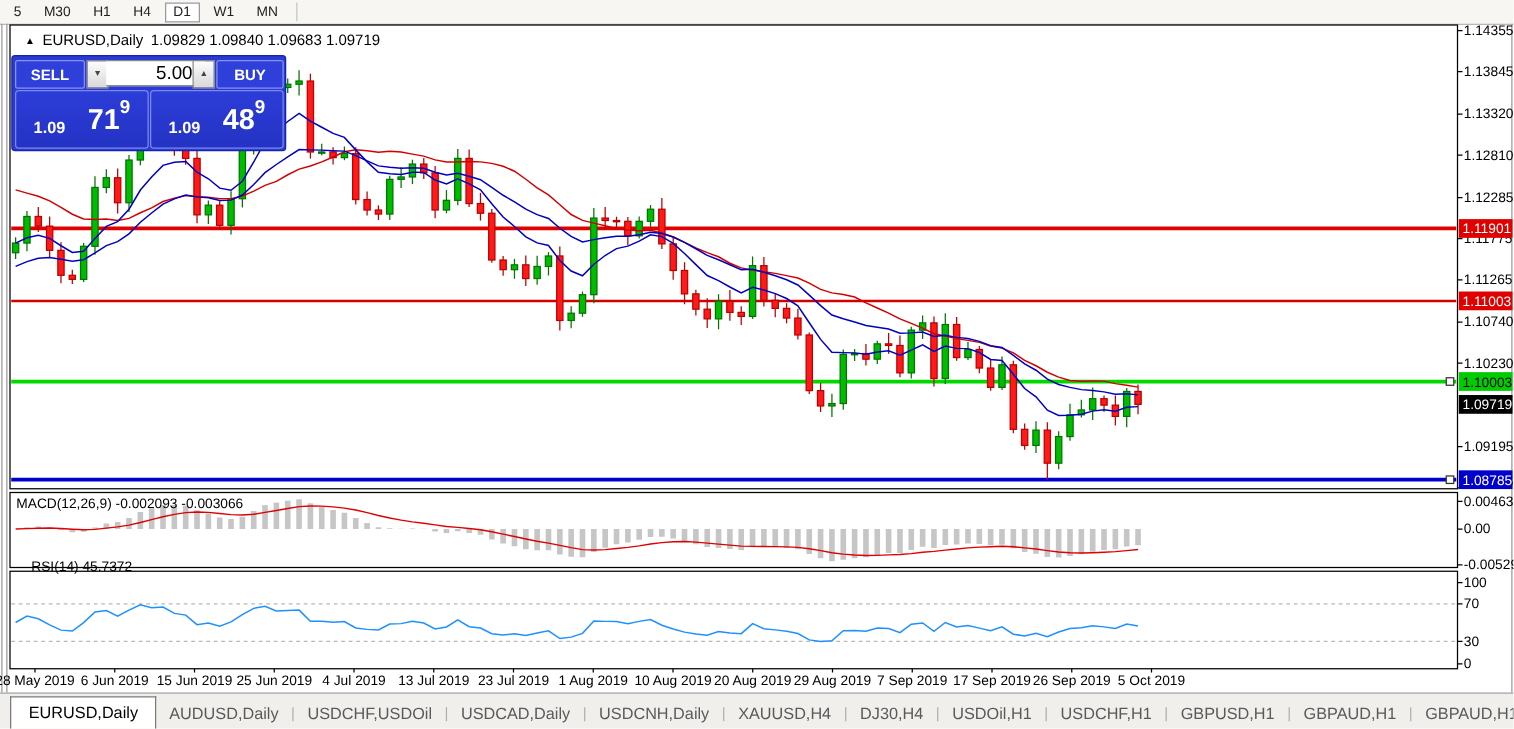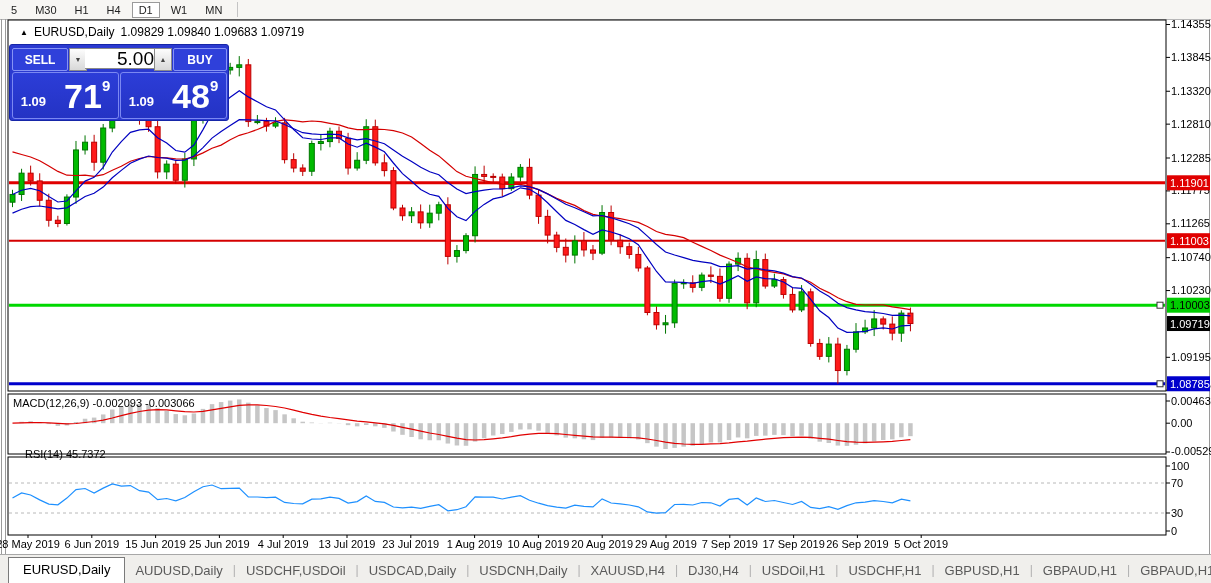--- a/index.html
+++ b/index.html
@@ -15,26 +15,26 @@
   #chart-header{position:absolute;left:20px;top:25px;font-size:12px;color:#000;display:flex;gap:6px;align-items:center;}
   #collapse-tri{font-size:8px;color:#000;}
   
   #trade-panel{position:absolute;left:9px;top:44px;width:218px;height:75px;background:#2b3ad0;border:1px solid #1626a8;border-radius:3px;}
   .tp-btn{position:absolute;top:3px;height:21px;background:#2f40da;border:1px solid #8693f5;border-radius:2px;color:#fff;font-size:12px;font-weight:bold;display:flex;align-items:center;justify-content:center;}
   #sell-btn{left:2px;width:54px;text-align:right;}
   #buy-btn{left:163px;width:52px;}
   .spin-btn{position:absolute;top:3px;width:16px;height:21px;background:linear-gradient(#fdfdfd,#d8d8d8);border:1px solid #8a8a8a;color:#444;font-size:7px;display:flex;align-items:center;justify-content:center;}
   #spin-down{left:59px;}
   #spin-up{left:144px;}
-  #volume-field{position:absolute;left:75px;top:3px;width:69px;height:19px;border:1px solid #8a8a8a;border-left:none;border-right:none;background:#fff;font-size:19px;font-family:"Liberation Sans",sans-serif;text-align:right;padding:0 10px 0 0;color:#000;}
+  #volume-field{position:absolute;left:75px;top:3px;width:69px;height:19px;border:1px solid #8a8a8a;border-left:none;border-right:none;background:#fff;font-size:15px;font-family:"Liberation Sans",sans-serif;text-align:right;padding:0 10px 0 0;color:#000;}
   .price-tile{position:absolute;top:27px;width:105px;height:45px;background:linear-gradient(#2c3dd8,#2433c4);border:1px solid #7b88f2;border-radius:3px;color:#fff;display:flex;align-items:center;justify-content:center;}
   #sell-tile{left:2px;}
   #buy-tile{left:110px;}
   .pt-prefix{font-size:13px;font-weight:bold;margin-top:12px;}
-  .pt-big{font-size:34px;font-weight:bold;line-height:1;margin-left:18px;}
+  .pt-big{font-size:23px;font-weight:bold;line-height:1;margin-left:18px;}
   .pt-sup{font-size:15px;font-weight:bold;align-self:flex-start;margin-top:4px;}
   
   .ind-label{position:absolute;left:13px;font-size:11px;color:#000;}
   
   #tabbar{position:absolute;left:0;top:554px;width:1211px;height:29px;background:#f0efec;border-top:1px solid #a8a8a8;display:flex;align-items:flex-end;overflow:hidden;}
   .tab{font-size:13px;color:#5a5a5a;padding:4px 10px 6px 10px;white-space:nowrap;}
   .tab.active{background:#ffffff;border:1px solid #7a7a7a;border-bottom:none;color:#000;margin-left:8px;padding:4px 14px 7px 14px;}
   .tab-sep{color:#b0b0b0;font-size:12px;padding-bottom:7px;}
   svg text{font-family:"Liberation Sans",sans-serif;}
 </style>

